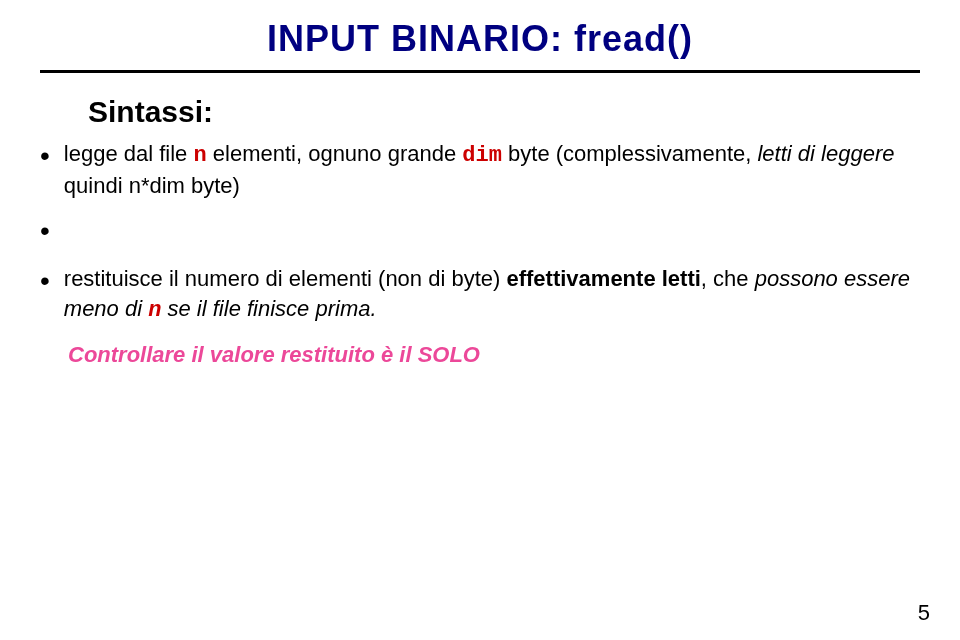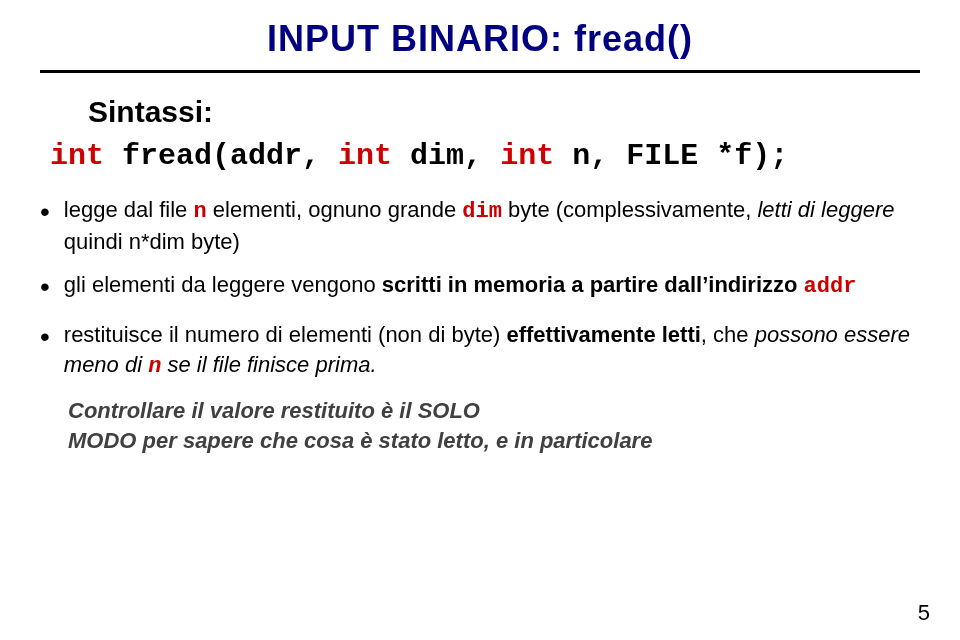--- a/index.html
+++ b/index.html
@@ -108,21 +108,21 @@
       font-weight: bold;
     }
 
     .bold-italic-text {
       font-weight: bold;
     }
 
     
     .blue-italic-block {
       font-size: 22px;
-      color: #404040;
+      color: #ec4899;
       font-style: italic;
       font-weight: bold;
       line-height: 1.4;
       margin-top: 6px;
       margin-left: 28px;
     }
 
     
     .page-number {
       position: absolute;
@@ -136,55 +136,44 @@
 <body>
 
 <div class="page">
 
   <div class="header">
     <span class="header-title">INPUT BINARIO: fread()</span>
   </div>
 
   <div class="sintassi-label">Sintassi:</div>
 
-  <div class="code-line">
-    <span class="code-keyword">int</span>
-    <span class="code-normal"> fread(addr, </span>
-    <span class="code-keyword">int</span>
-    <span class="code-normal"> dim, </span>
-    <span class="code-keyword">int</span>
-    <span class="code-normal"> n, FILE *f);</span>
-  </div>
 
   <ul class="bullet-list">
 
     <li class="bullet-item">
       <span class="bullet-dot">•</span>
       <span class="bullet-text">
         legge dal file <span class="inline-code">n</span> elementi, ognuno grande <span class="inline-code">dim</span> byte
         (complessivamente, <span class="italic-text">letti di leggere</span> quindi n*dim byte)
       </span>
     </li>
 
     <li class="bullet-item">
       <span class="bullet-dot">•</span>
-      <span class="bullet-text">
-        gli elementi da leggere vengono <span class="bold-text">scritti in memoria a partire dall’indirizzo </span><span class="inline-code">addr</span>
-      </span>
     </li>
 
     <li class="bullet-item">
       <span class="bullet-dot">•</span>
       <span class="bullet-text">
         restituisce il numero di elementi (non di byte) <span class="bold-italic-text">effettivamente letti</span>, che <span class="italic-text">possono essere meno di <span class="inline-code">n</span> se il file finisce prima.</span>
       </span>
     </li>
 
   </ul>
 
   <div class="blue-italic-block">
     <span>Controllare il valore restituito è il SOLO</span><br>
-    <span>MODO per sapere che cosa è stato letto, e in particolare</span><br>
+    <br>
   </div>
 
   <div class="page-number">5</div>
 
 </div>
 
 </body></html>

